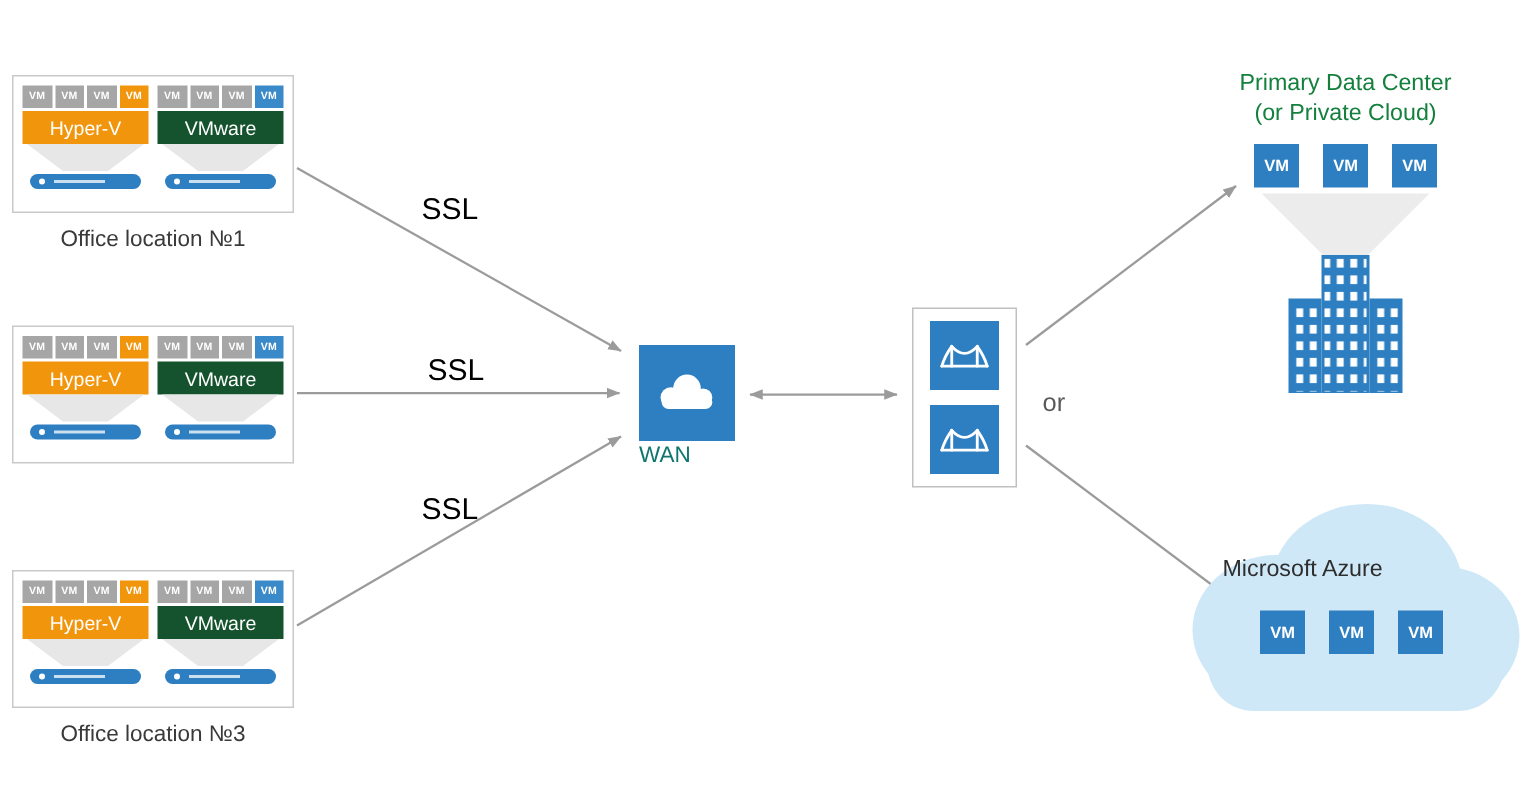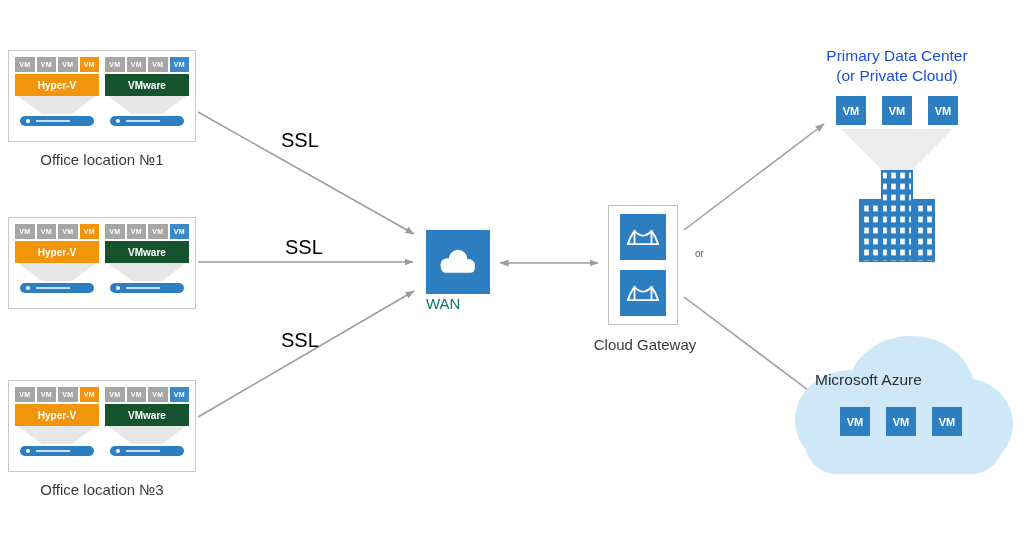--- a/index.html
+++ b/index.html
@@ -12,47 +12,47 @@
   
   .office{position:absolute;left:8px;width:188px;z-index:2;}
   .office-box{height:92px;border:1px solid #c9c9c9;background:#fff;box-sizing:border-box;
     display:flex;justify-content:space-between;padding:6px;}
   .cluster{width:84px;display:flex;flex-direction:column;}
   .vm-row{display:flex;gap:2px;}
   .tile{flex:1;height:15px;background:#a6a6a6;color:#fff;font-size:7px;font-weight:bold;
     display:flex;align-items:center;justify-content:center;letter-spacing:.2px;}
   .tile.accent-hv{background:#f0950c;}
   .tile.accent-vmw{background:#3a8ac9;}
-  .band{margin-top:2px;height:22px;color:#fff;font-size:10px;font-weight:bold;
+  .band{margin-top:2px;height:22px;color:#fff;font-size:13px;font-weight:normal;
     display:flex;align-items:center;justify-content:center;}
   .band.hv{background:#f0950c;}
   .band.vmw{background:#14532d;}
   .funnel{width:30px;height:0;border-left:24px solid transparent;border-right:24px solid transparent;
     border-top:18px solid #e7e7e7;margin:0 auto;}
   .server-bar{width:74px;height:10px;background:#2d7fc1;border-radius:5px;margin:2px auto 0;position:relative;}
   .server-bar::before{content:'';position:absolute;left:6px;top:3px;width:4px;height:4px;background:#fff;border-radius:50%;}
   .server-bar::after{content:'';position:absolute;left:16px;top:4px;width:34px;height:2px;background:rgba(255,255,255,.75);}
   .office-label{margin-top:9px;text-align:center;font-size:15px;color:#3a3a3a;}
   
   .wan-box{position:absolute;left:426px;top:230px;width:64px;height:64px;background:#2d7fc1;z-index:2;
     display:flex;align-items:center;justify-content:center;}
   .wan-label{position:absolute;left:426px;top:295px;width:64px;text-align:left;font-size:15px;color:#0f766e;z-index:2;}
   
   .gw-box{position:absolute;left:608px;top:205px;width:70px;height:120px;background:#fff;border:1px solid #c0c0c0;
     box-sizing:border-box;display:flex;flex-direction:column;align-items:center;justify-content:center;gap:10px;z-index:2;}
   .gw-square{width:46px;height:46px;background:#2d7fc1;display:flex;align-items:center;justify-content:center;}
   .gw-label{position:absolute;left:570px;top:336px;width:150px;text-align:center;font-size:15px;color:#3a3a3a;z-index:2;}
-  .or-label{position:absolute;left:695px;top:248px;font-size:10px;color:#5a5a5a;z-index:2;text-align:center;}
+  .or-label{position:absolute;left:695px;top:259px;font-size:17px;color:#5a5a5a;z-index:2;text-align:center;}
   
   .ssl{position:absolute;font-size:20px;color:#000000;z-index:2;}
   .ssl-1{left:281px;top:129px;}
   .ssl-2{left:285px;top:236px;}
   .ssl-3{left:281px;top:329px;}
   
-  .dc-title{position:absolute;left:800px;top:46px;width:194px;text-align:center;font-size:15.5px;color:#1d4ed8;line-height:20px;z-index:2;}
+  .dc-title{position:absolute;left:800px;top:46px;width:194px;text-align:center;font-size:15.5px;color:#15803d;line-height:20px;z-index:2;}
   .dc-vms{position:absolute;left:836px;top:96px;display:flex;gap:16px;z-index:3;}
   .vm-big{width:30px;height:29px;background:#2d7fc1;color:#fff;font-weight:bold;font-size:11px;
     display:flex;align-items:center;justify-content:center;}
   .dc-funnel{position:absolute;left:841px;top:129px;width:24px;height:0;
     border-left:44px solid transparent;border-right:44px solid transparent;border-top:44px solid #ececec;z-index:2;}
   .dc-building{position:absolute;left:853px;top:170px;z-index:2;}
   
   .azure-cloud{position:absolute;left:793px;top:318px;z-index:2;}
   .azure-title{position:absolute;left:815px;top:371px;width:180px;text-align:left;font-size:15.5px;color:#2e2e2e;z-index:3;}
   .azure-vms{position:absolute;left:840px;top:407px;display:flex;gap:16px;z-index:3;}
@@ -196,21 +196,20 @@
           <path d="M2 18 H34"></path>
             <path d="M9 18 V4"></path>
             <path d="M27 18 V4"></path>
           <path d="M9 4 Q18 14 27 4"></path>
             <path d="M9 4 Q4 11 2 18"></path>
             <path d="M27 4 Q32 11 34 18"></path>
         </g>
       </svg>
     </div>
   </div>
-  <div class="gw-label">Cloud Gateway</div>
 
   <div class="or-label">or</div>
 
   <div class="dc-title">
     <div>Primary Data Center</div>
     <div>(or Private Cloud)</div>
   </div>
   <div class="dc-vms">
     <div class="vm-big">VM</div>
     <div class="vm-big">VM</div>

